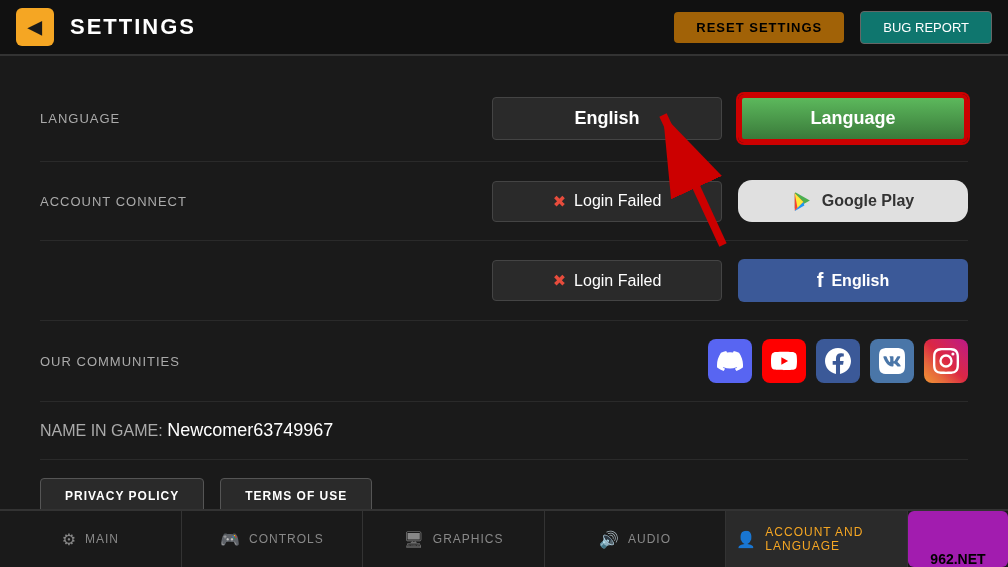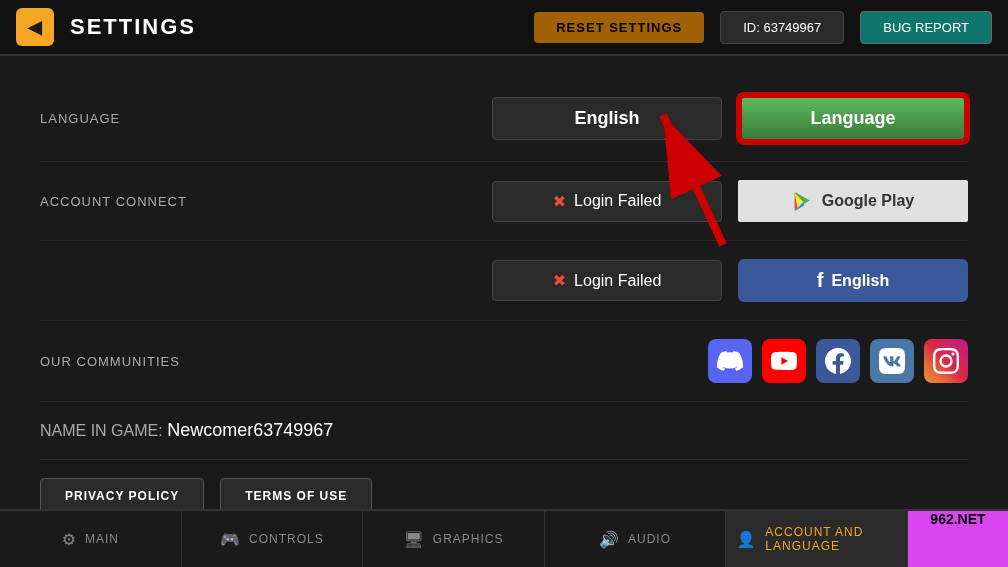--- a/index.html
+++ b/index.html
@@ -144,21 +144,21 @@
     }
     .x-icon {
       color: #e74c3c;
       font-size: 16px;
     }
 
     
     .google-play-btn {
       background: #e0e0e0;
       border: none;
-      border-radius: 2px;
+      border-radius: 14px;
       padding: 10px 20px;
       color: #333;
       font-size: 16px;
       font-weight: bold;
       cursor: pointer;
       min-width: 230px;
       text-align: right;
       display: flex;
       align-items: center;
       justify-content: center;
@@ -287,21 +287,20 @@
 <body>
 
 <div style="position:relative; width:1008px; height:567px;">
 
   <div class="header">
     <button class="back-btn">
       <span>◀</span>
     </button>
     <span class="header-title">SETTINGS</span>
     <button class="reset-btn">RESET SETTINGS</button>
-    <button class="id-btn">ID: 63749967</button>
     <button class="bug-btn">BUG REPORT</button>
   </div>
 
   <div class="main-content">
 
     <div class="setting-row">
       <span class="setting-label">LANGUAGE</span>
       <div class="setting-controls">
         <div class="lang-display">English</div>
         <button class="lang-btn" style="border: 4px solid #cc0000; box-shadow: 0 0 0 2px #cc0000;">Language</button>
@@ -406,18 +405,18 @@
       <span>GRAPHICS</span>
     </div>
     <div class="nav-tab">
       <span class="nav-icon">🔊</span>
       <span>AUDIO</span>
     </div>
     <div class="nav-tab active">
       <span class="nav-icon">👤</span>
       <span>ACCOUNT AND LANGUAGE</span>
     </div>
-    <div style="width:100px; background:#d946ef; display:flex; align-items:flex-start; justify-content:center;">
+    <div style="width:100px; background:#a21caf; display:flex; align-items:flex-end; justify-content:center;border-radius:6px;">
       <span style="color:#000; font-weight:bold; font-size:14px;">962.NET</span>
     </div>
   </div>
 
 </div>
 
 </body></html>

